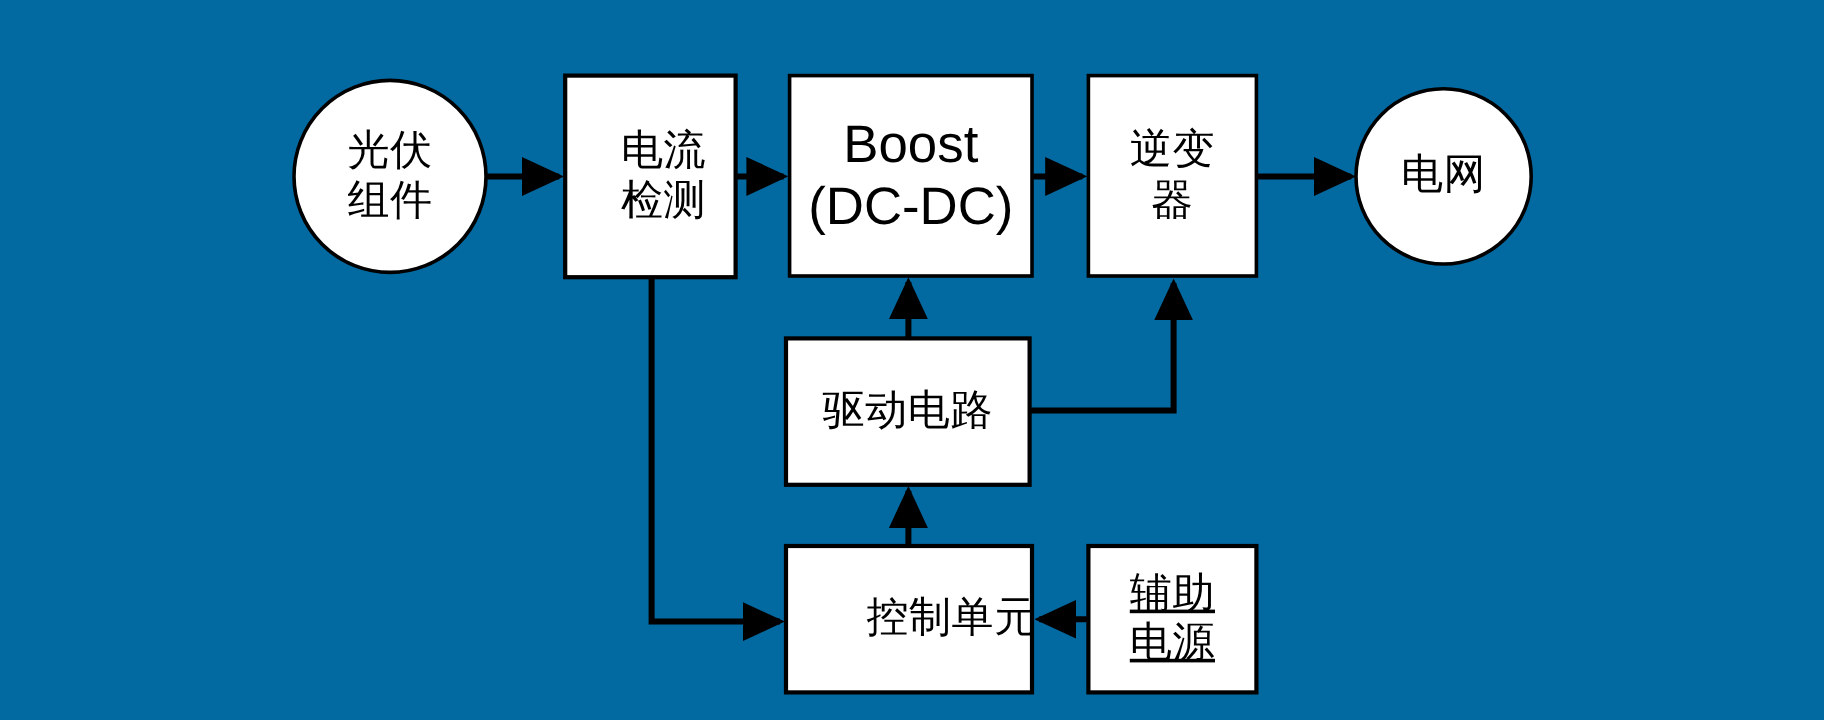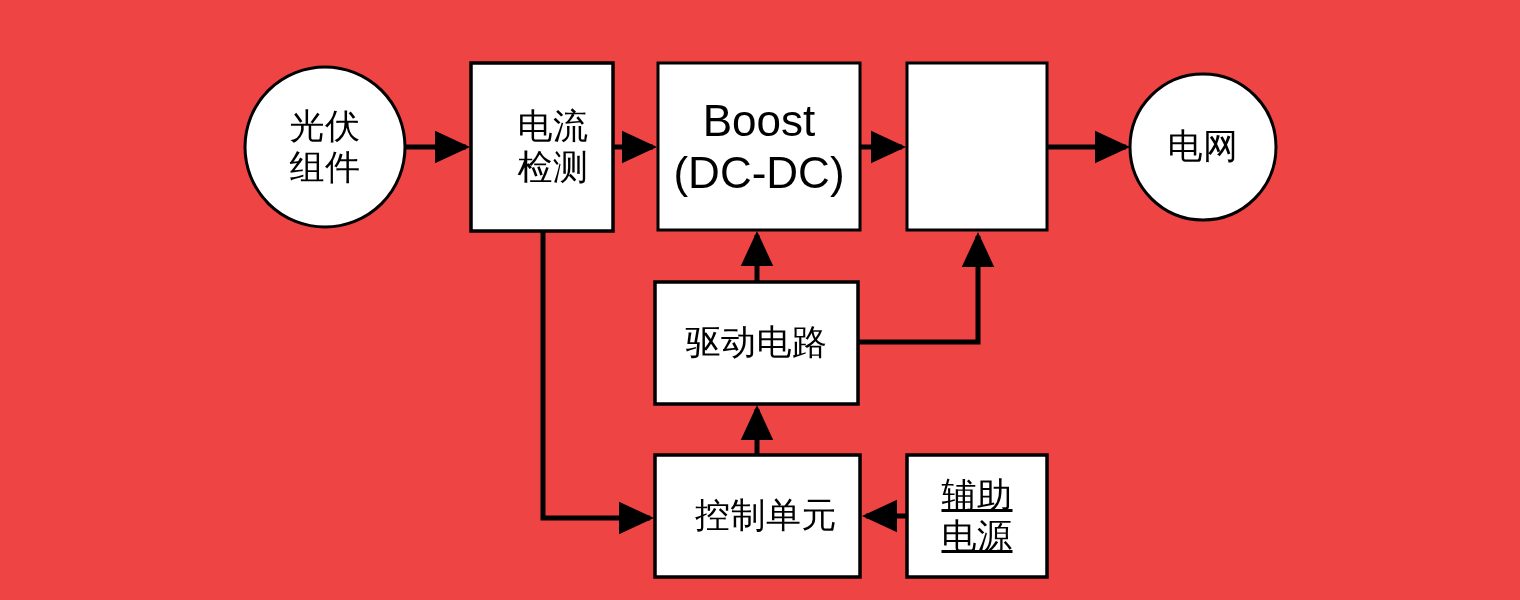--- a/index.html
+++ b/index.html
@@ -10,21 +10,21 @@
   body {
     width: 1520px;
     height: 600px;
     font-family: "Liberation Sans", "DejaVu Sans", sans-serif;
     overflow: hidden;
   }
   #diagram-root {
     position: relative;
     width: 1520px;
     height: 600px;
-    background: #ef4444;
+    background: #0369a1;
   }
   #diagram-svg {
     position: absolute;
     left: 0;
     top: 0;
     width: 1520px;
     height: 600px;
   }
   .node-label {
     position: absolute;
@@ -97,23 +97,25 @@
 
   <div class="node-label cjk" style="left:245px; top:67px; width:160px; height:160px;">光伏
 组件</div>
 
   <div class="node-label cjk" style="left:471px; top:63px; width:164px; height:168px;">电流
 检测</div>
 
   <div class="node-label latin" style="left:658px; top:63px; width:202px; height:167px;">Boost
 (DC-DC)</div>
 
+  <div class="node-label cjk" style="left:907px; top:63px; width:140px; height:167px;">逆变
+器</div>
 
   <div class="node-label cjk" style="left:1130px; top:74px; width:146px; height:146px;">电网</div>
 
   <div class="node-label cjk" style="left:655px; top:282px; width:203px; height:122px;border-radius:13px;">驱动电路</div>
 
-  <div class="node-label cjk" style="left:647px; top:455px; width:238px; height:122px;">控制单元</div>
+  <div class="node-label cjk" style="left:674px; top:455px; width:238px; height:122px;">控制单元</div>
 
   <div class="node-label cjk" style="left:907px; top:455px; width:140px; height:122px;text-decoration:underline;">辅助
 电源</div>
 
 </div>
 
 </body></html>

